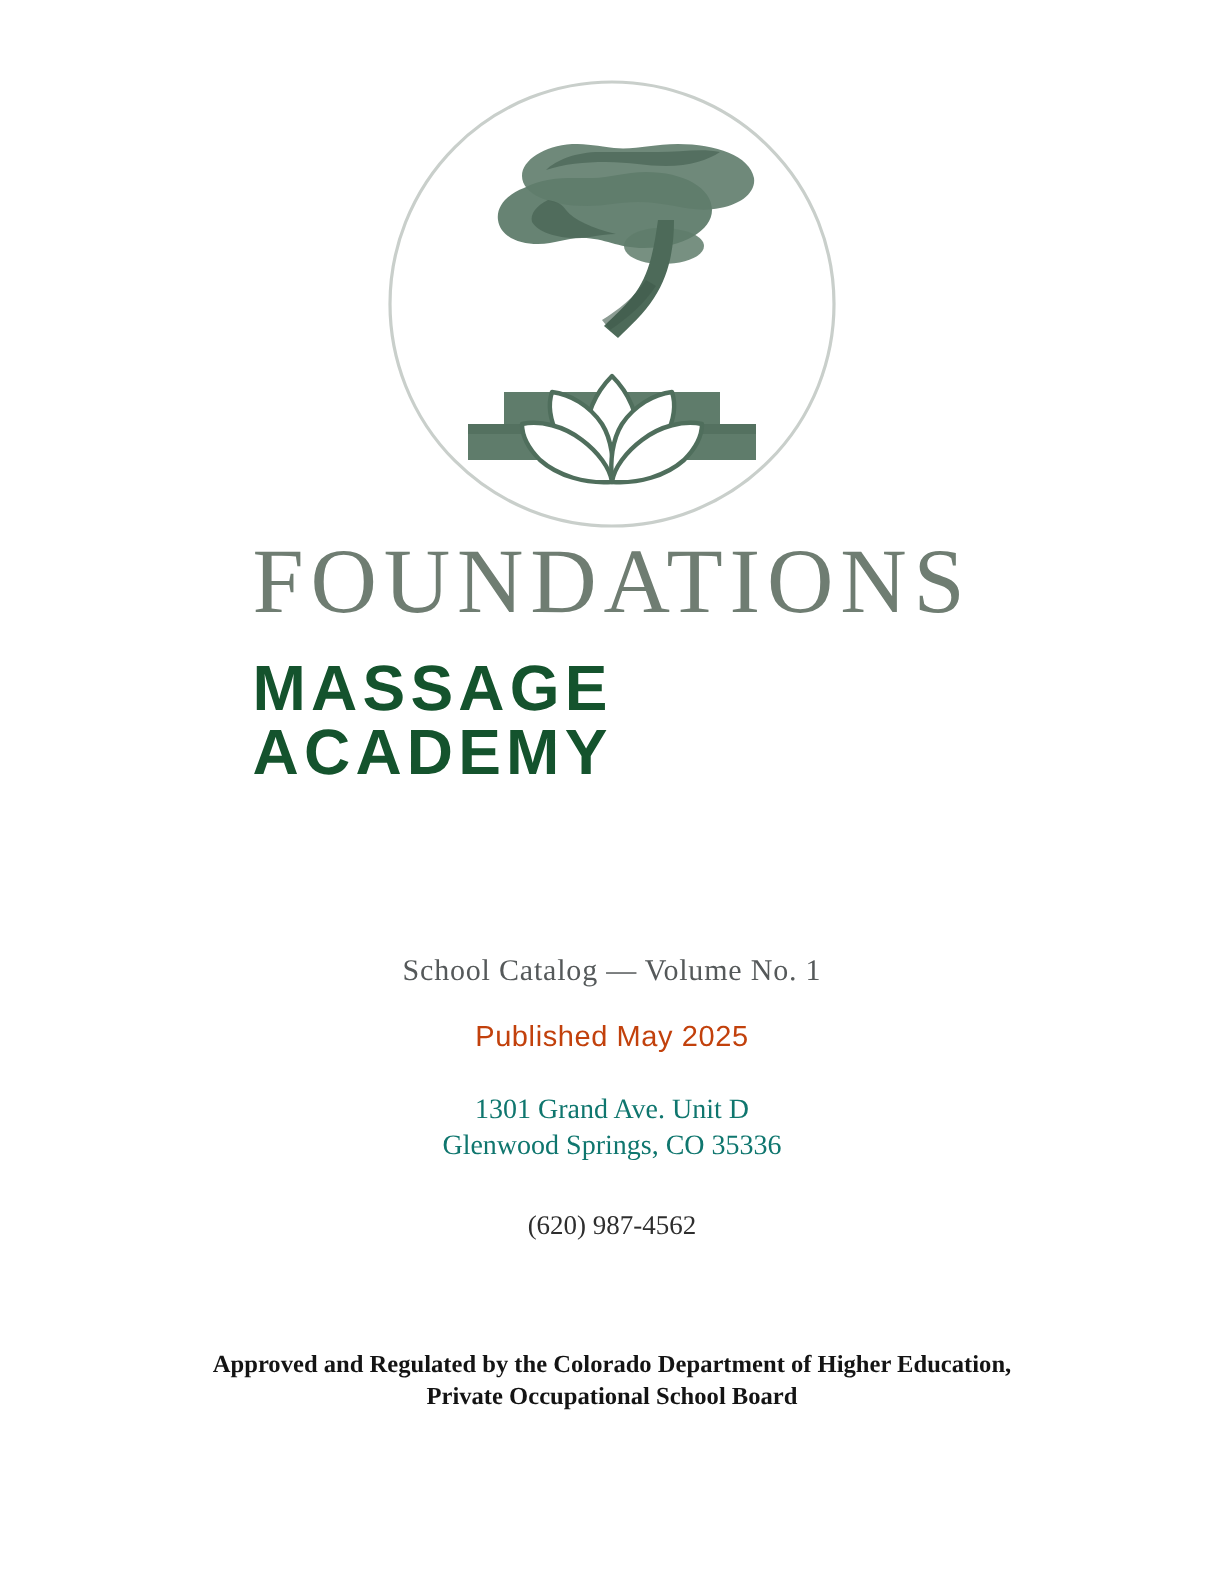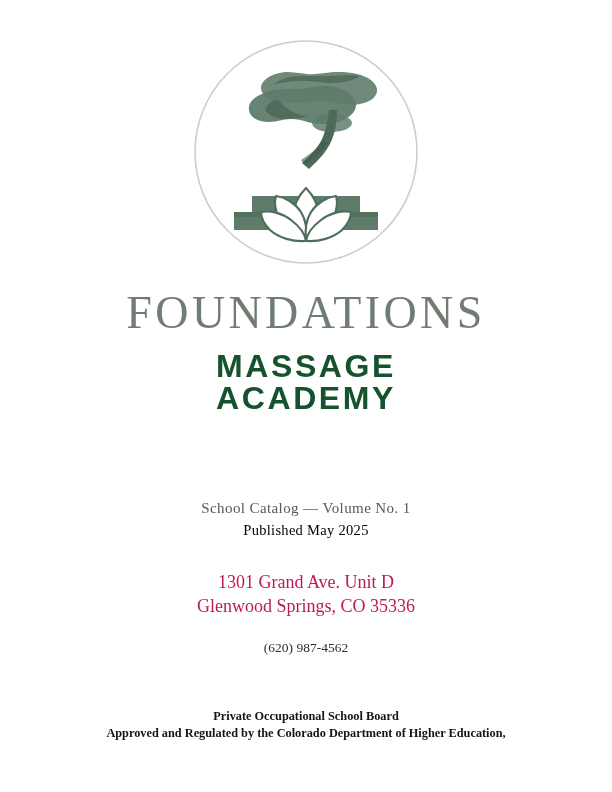--- a/index.html
+++ b/index.html
@@ -37,22 +37,21 @@
     height: 232px;
     position: relative;
   }
   .logo-mark svg {
     display: block;
     width: 232px;
     height: 232px;
   }
 
   .wordmark {
-    margin-top: 22px;
-    text-align: center;
+    text-align: left;
     line-height: 1;
   }
   .wordmark .title {
     font-family: "Liberation Serif", serif;
     font-size: 46px;
     letter-spacing: 3.4px;
     color: #6f7d72;
     font-weight: 400;
   }
   .wordmark .subtitle {
@@ -70,35 +69,35 @@
     text-align: center;
     color: #5f5f5f;
   }
   .catalog-info .vol {
     font-family: "Liberation Serif", serif;
     font-size: 15px;
     letter-spacing: 0.4px;
     color: #55595a;
   }
   .catalog-info .published {
-    margin-top: 5px;
-    font-family: Liberation Serif, serif;
+    margin-top: 16px;
+    font-family: Liberation Sans, sans-serif;
     font-size: 14.5px;
-    color: #000000;
+    color: #c2410c;
     letter-spacing: 0.3px;
   }
 
   
   .address-block {
-    margin-top: 32px;
+    margin-top: 20px;
     text-align: center;
     font-family: "Liberation Serif", serif;
-    font-size: 18px;
+    font-size: 14px;
     line-height: 1.32;
-    color: #be185d;
+    color: #0f766e;
   }
   .contact-block {
     margin-top: 20px;
     text-align: center;
     font-family: "Liberation Serif", serif;
     font-size: 13.5px;
     line-height: 1.32;
     color: #2e2e2e;
   }
 
@@ -168,17 +167,17 @@
   <div class="address-block">
     <div>1301 Grand Ave. Unit D</div>
     <div>Glenwood Springs, CO 35336</div>
   </div>
 
   <div class="contact-block">
     <div>(620) 987-4562</div>
   </div>
 
   <div class="approval">
+    <div>Approved and Regulated by the Colorado Department of Higher Education,</div>
     <div>Private Occupational School Board</div>
-    <div>Approved and Regulated by the Colorado Department of Higher Education,</div>
   </div>
 
 </div>
 
 </body></html>

